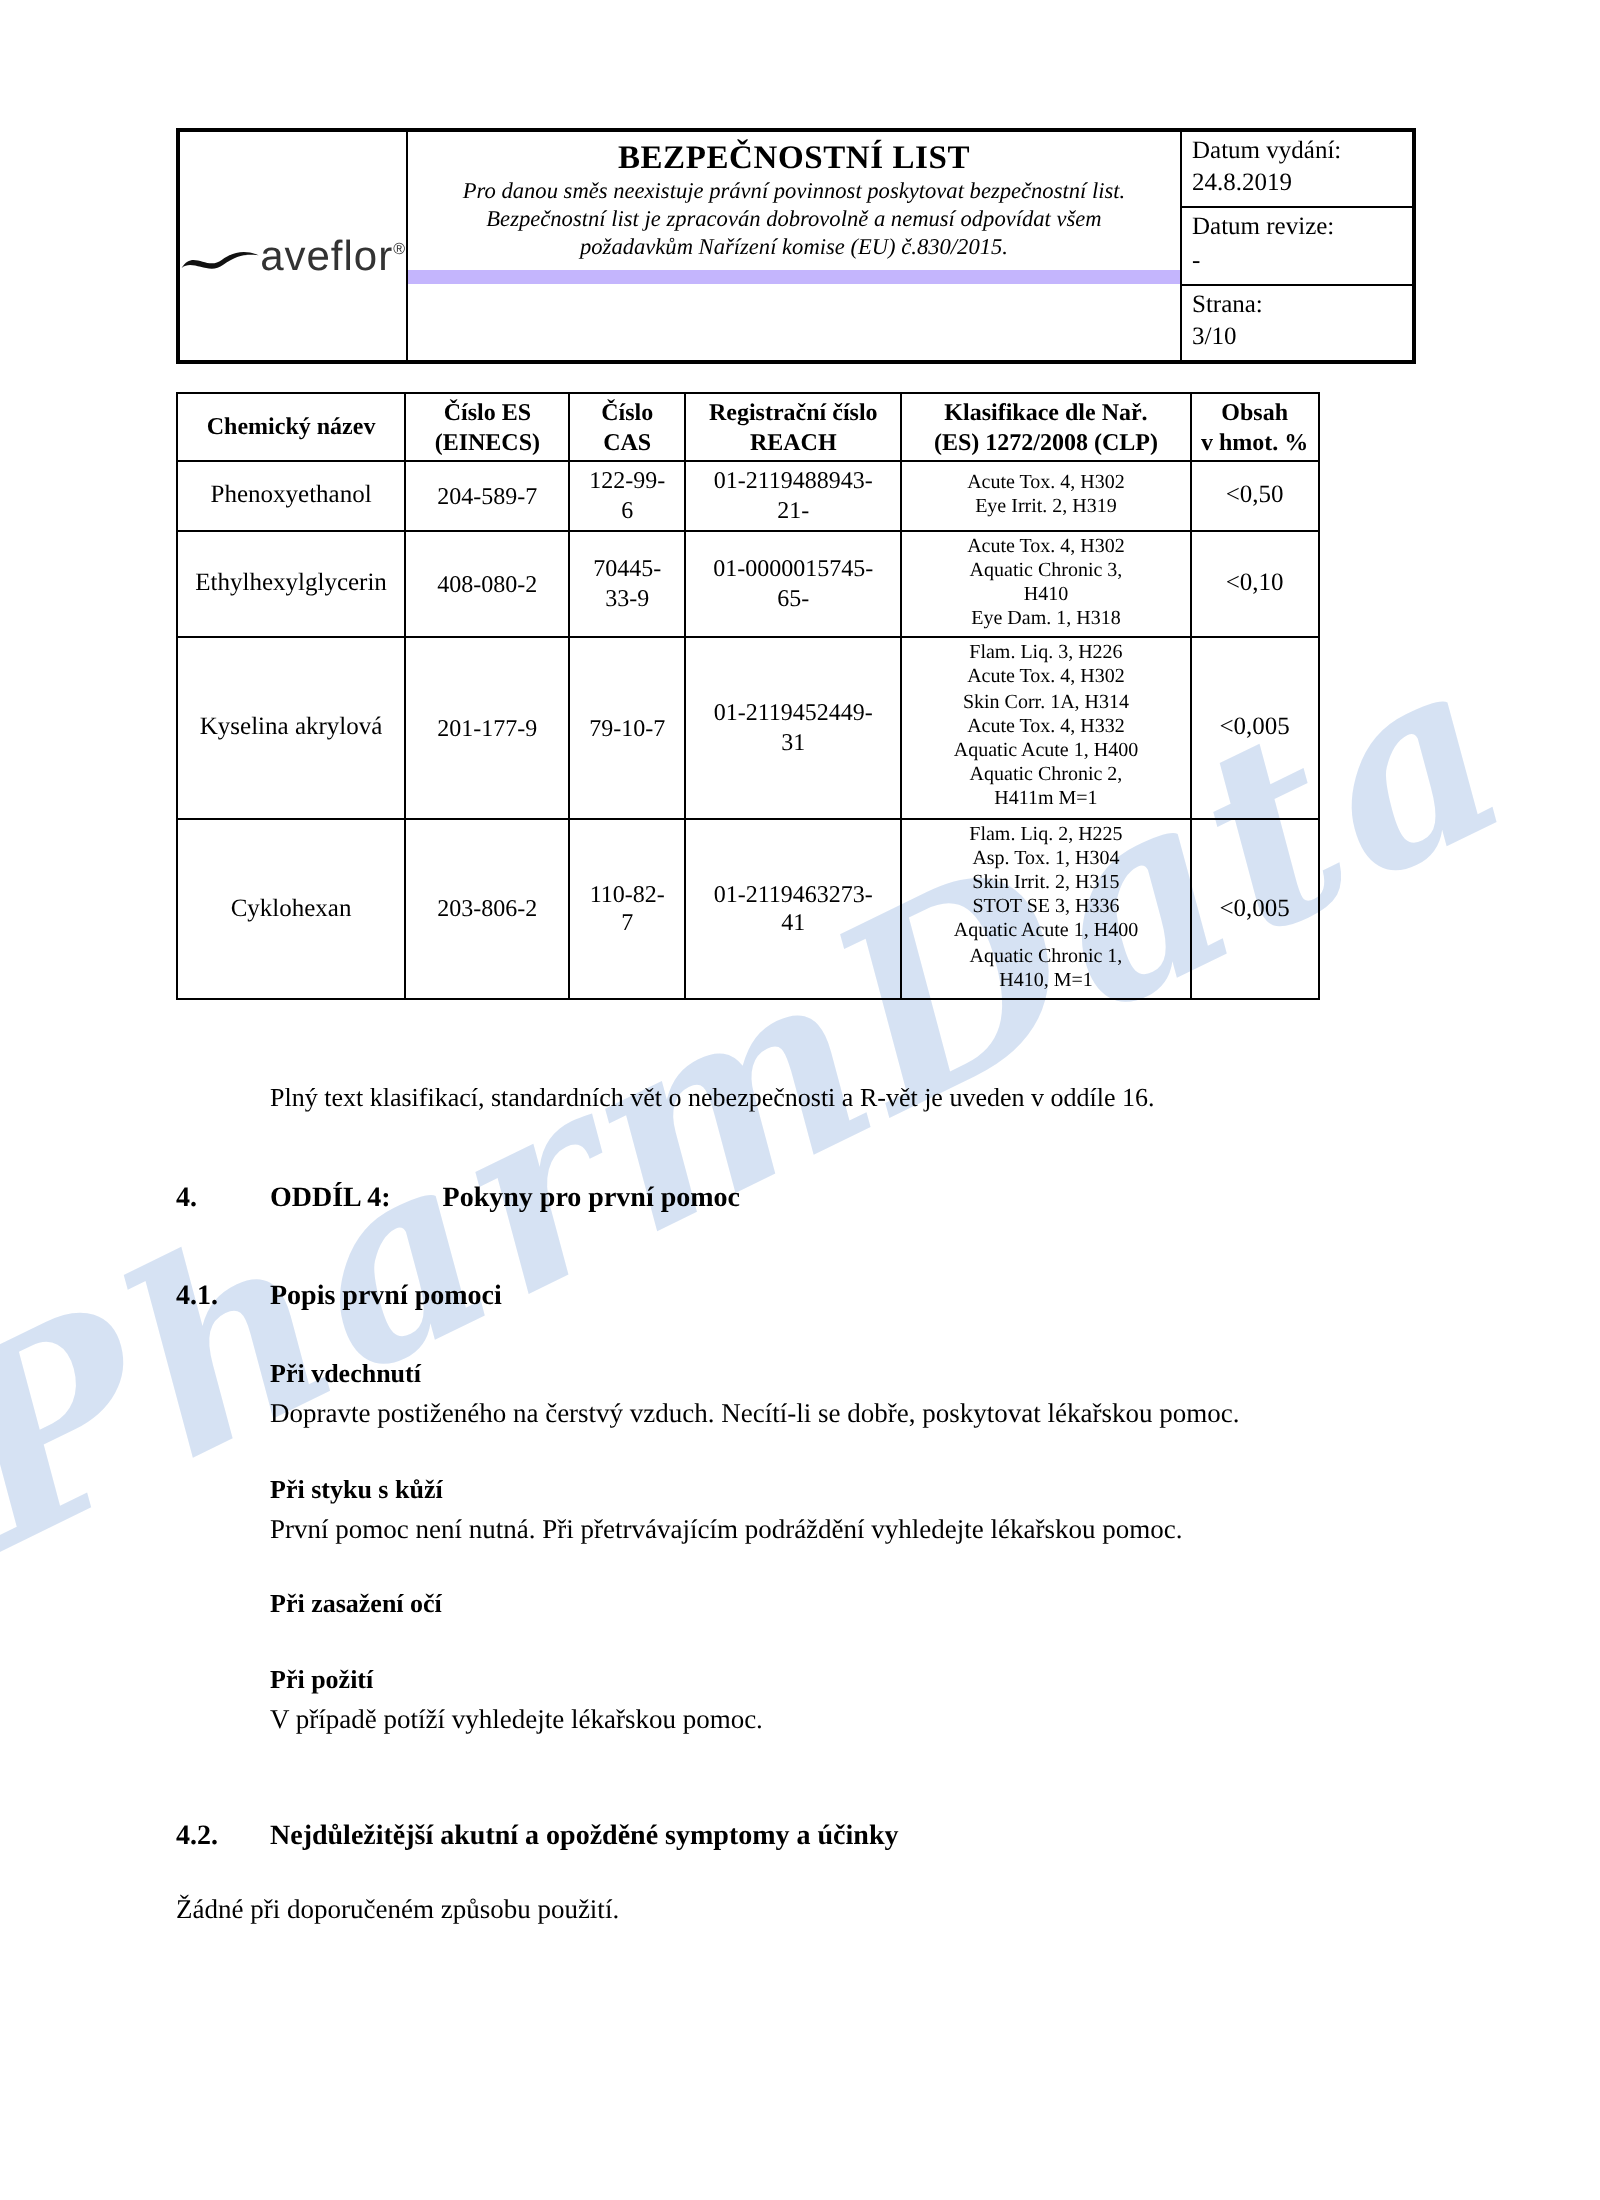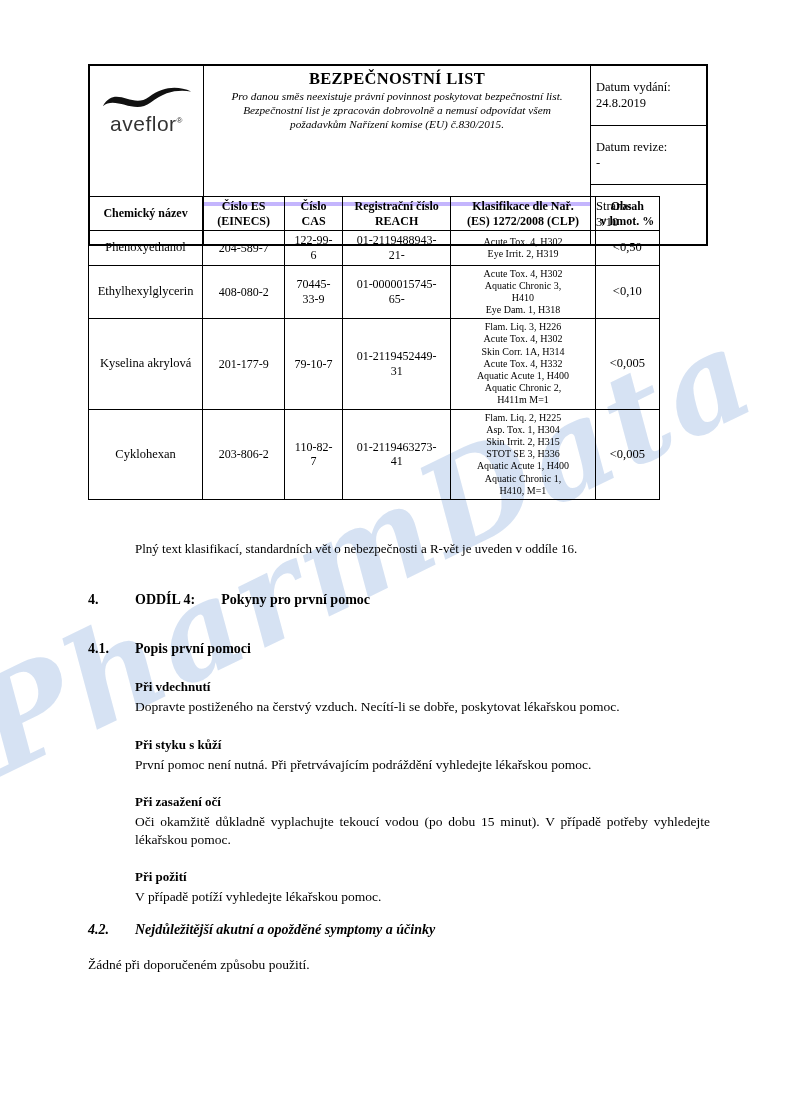--- a/index.html
+++ b/index.html
@@ -21,37 +21,37 @@
 
   
   .header {
     position:absolute; left:88px; top:64px; width:620px;
     border:2px solid #000;
     display:grid; grid-template-columns:114px 1fr 116px; grid-template-rows:auto 38px;
     background:transparent;
   }
   .logo-cell {
     grid-column:1; grid-row:1 / 3; border-right:1px solid #000;
-    display:flex; flex-direction:column; align-items:center; justify-content:flex-start;
+    display:flex; flex-direction:row; align-items:center; justify-content:flex-start;
     padding-top:14px;
   }
   .logo-text { font-family:"Liberation Sans", sans-serif; font-size:21px; color:#333; letter-spacing:0.5px; margin-top:-2px; }
   .logo-text sup { font-size:8px; }
   .title-cell {
-    grid-column:2; grid-row:1; border-bottom:4px solid #c4b5fd;
+    grid-column:2; grid-row:1; border-bottom:7px solid #c4b5fd;
     text-align:center; padding:3px 12px 4px 12px;
   }
   .doc-title { font-weight:bold; font-size:16.5px; letter-spacing:0.3px; }
   .doc-subtitle { font-style:italic; font-size:11.3px; line-height:1.22; margin-top:1px; }
   .product-cell {
     grid-column:2; grid-row:2; display:flex; align-items:center; justify-content:center;
     font-weight:bold; font-size:14px;
   }
   .meta-cell { grid-column:3; grid-row:1 / 3; border-left:1px solid #000; display:flex; flex-direction:column; }
-  .meta-box { flex:1; padding:13px 5px; font-size:12.5px; line-height:1.3; border-bottom:1px solid #000; }
+  .meta-box { flex:1; padding:1px 5px; font-size:12.5px; line-height:1.3; border-bottom:1px solid #000; }
   .meta-box:last-child { border-bottom:none; }
 
   
   .chem-table {
     position:absolute; left:88px; top:196px; width:572px;
     border-collapse:collapse; font-size:12px; text-align:center;
   }
   .chem-table th, .chem-table td {
     border:1px solid #000; padding:2px 3px; vertical-align:middle;
     white-space:pre-line; line-height:1.22;
@@ -214,29 +214,28 @@
       <div class="fa-text">Dopravte postiženého na čerstvý vzduch. Necítí-li se dobře, poskytovat lékařskou pomoc.</div>
     </div>
 
     <div class="fa-item">
       <div class="fa-title">Při styku s kůží</div>
       <div class="fa-text">První pomoc není nutná. Při přetrvávajícím podráždění vyhledejte lékařskou pomoc.</div>
     </div>
 
     <div class="fa-item">
       <div class="fa-title">Při zasažení očí</div>
-      <div class="fa-text">Oči okamžitě důkladně vyplachujte tekoucí vodou (po dobu 15 minut). V případě potřeby vyhledejte lékařskou pomoc.</div>
     </div>
 
     <div class="fa-item">
       <div class="fa-title">Při požití</div>
       <div class="fa-text">V případě potíží vyhledejte lékařskou pomoc.</div>
     </div>
 
-    <div class="subsec-heading" style="margin-top:15px;font-style:italic;">
+    <div class="subsec-heading" style="margin-top:42px;">
       <span class="sec-num">4.2.</span>
       <span>Nejdůležitější akutní a opožděné symptomy a účinky</span>
     </div>
 
     <div class="subsec-text">Žádné při doporučeném způsobu použití.</div>
 
   </div>
 
 </div>
 

